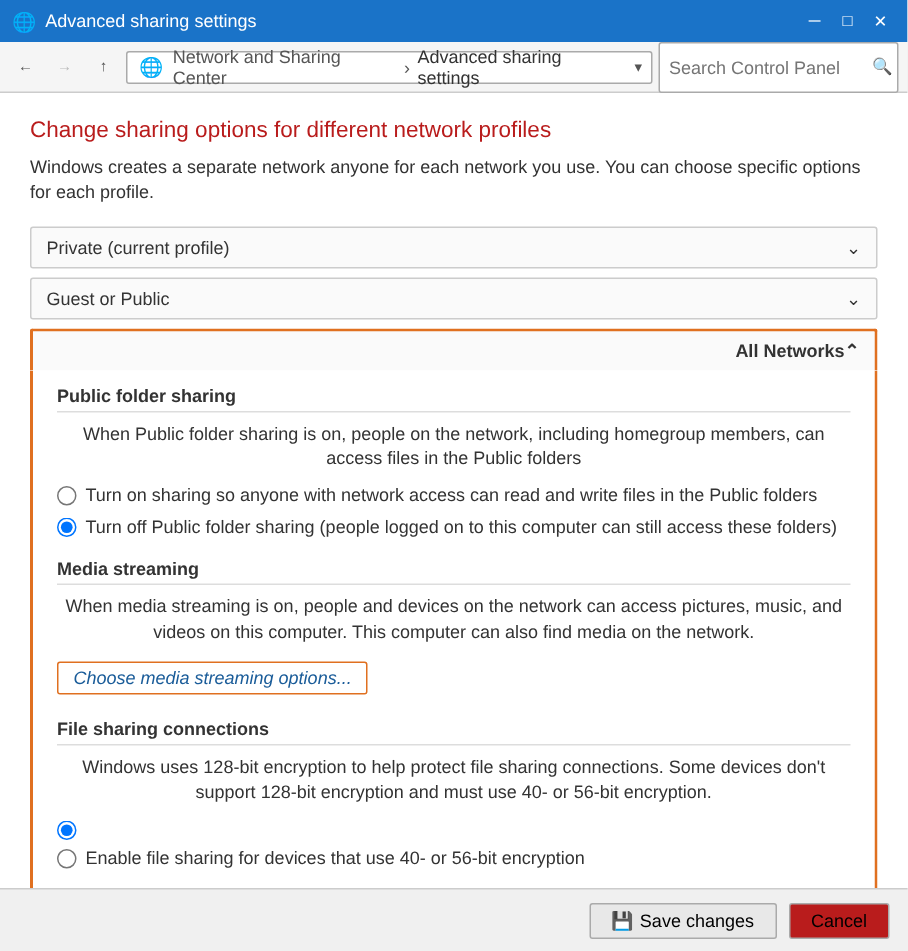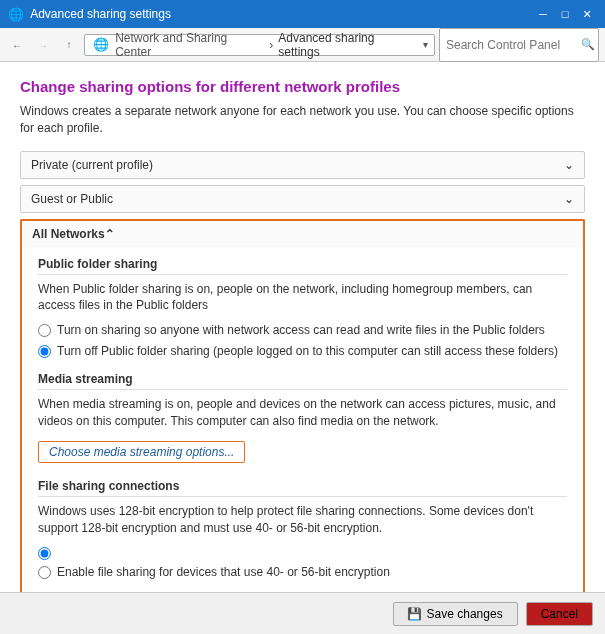--- a/index.html
+++ b/index.html
@@ -54,22 +54,22 @@
     
     .main-content {
       background: white;
       padding: 16px 20px;
       height: calc(634px - 28px - 34px);
       overflow-y: auto;
     }
 
     .page-title {
       font-size: 15px;
-      color: #a21caf;
-      font-weight: bold;
+      color: #b91c1c;
+      font-weight: normal;
       margin-bottom: 8px;
     }
 
     .page-desc {
       font-size: 12px;
       color: #333;
       margin-bottom: 14px;
       line-height: 1.4;
     }
 
@@ -85,21 +85,21 @@
       cursor: pointer;
       background: #fafafa;
     }
     .section-header span { font-size: 12px; color: #333; }
     .chevron { font-size: 14px; color: #555; }
 
     
     .all-networks-header {
       display: flex;
       align-items: center;
-      justify-content: flex-start;
+      justify-content: flex-end;
       border: 2px solid #e07020;
       border-bottom: none;
       border-radius: 2px 2px 0 0;
       padding: 6px 10px;
       margin-bottom: 0;
       cursor: pointer;
       background: #fafafa;
     }
     .all-networks-header span { font-size: 12px; color: #333; font-weight: 600; }
 
@@ -119,20 +119,21 @@
       margin-bottom: 6px;
       border-bottom: 1px solid #ddd;
       padding-bottom: 3px;
     }
 
     .subsection-desc {
       font-size: 12px;
       color: #333;
       margin-bottom: 8px;
       line-height: 1.4;
+      text-align: center;
     }
 
     .radio-group { margin-bottom: 4px; }
     .radio-row {
       display: flex;
       align-items: flex-start;
       margin-bottom: 4px;
       gap: 6px;
     }
     .radio-row input[type="radio"] { margin-top: 2px; flex-shrink: 0; }

